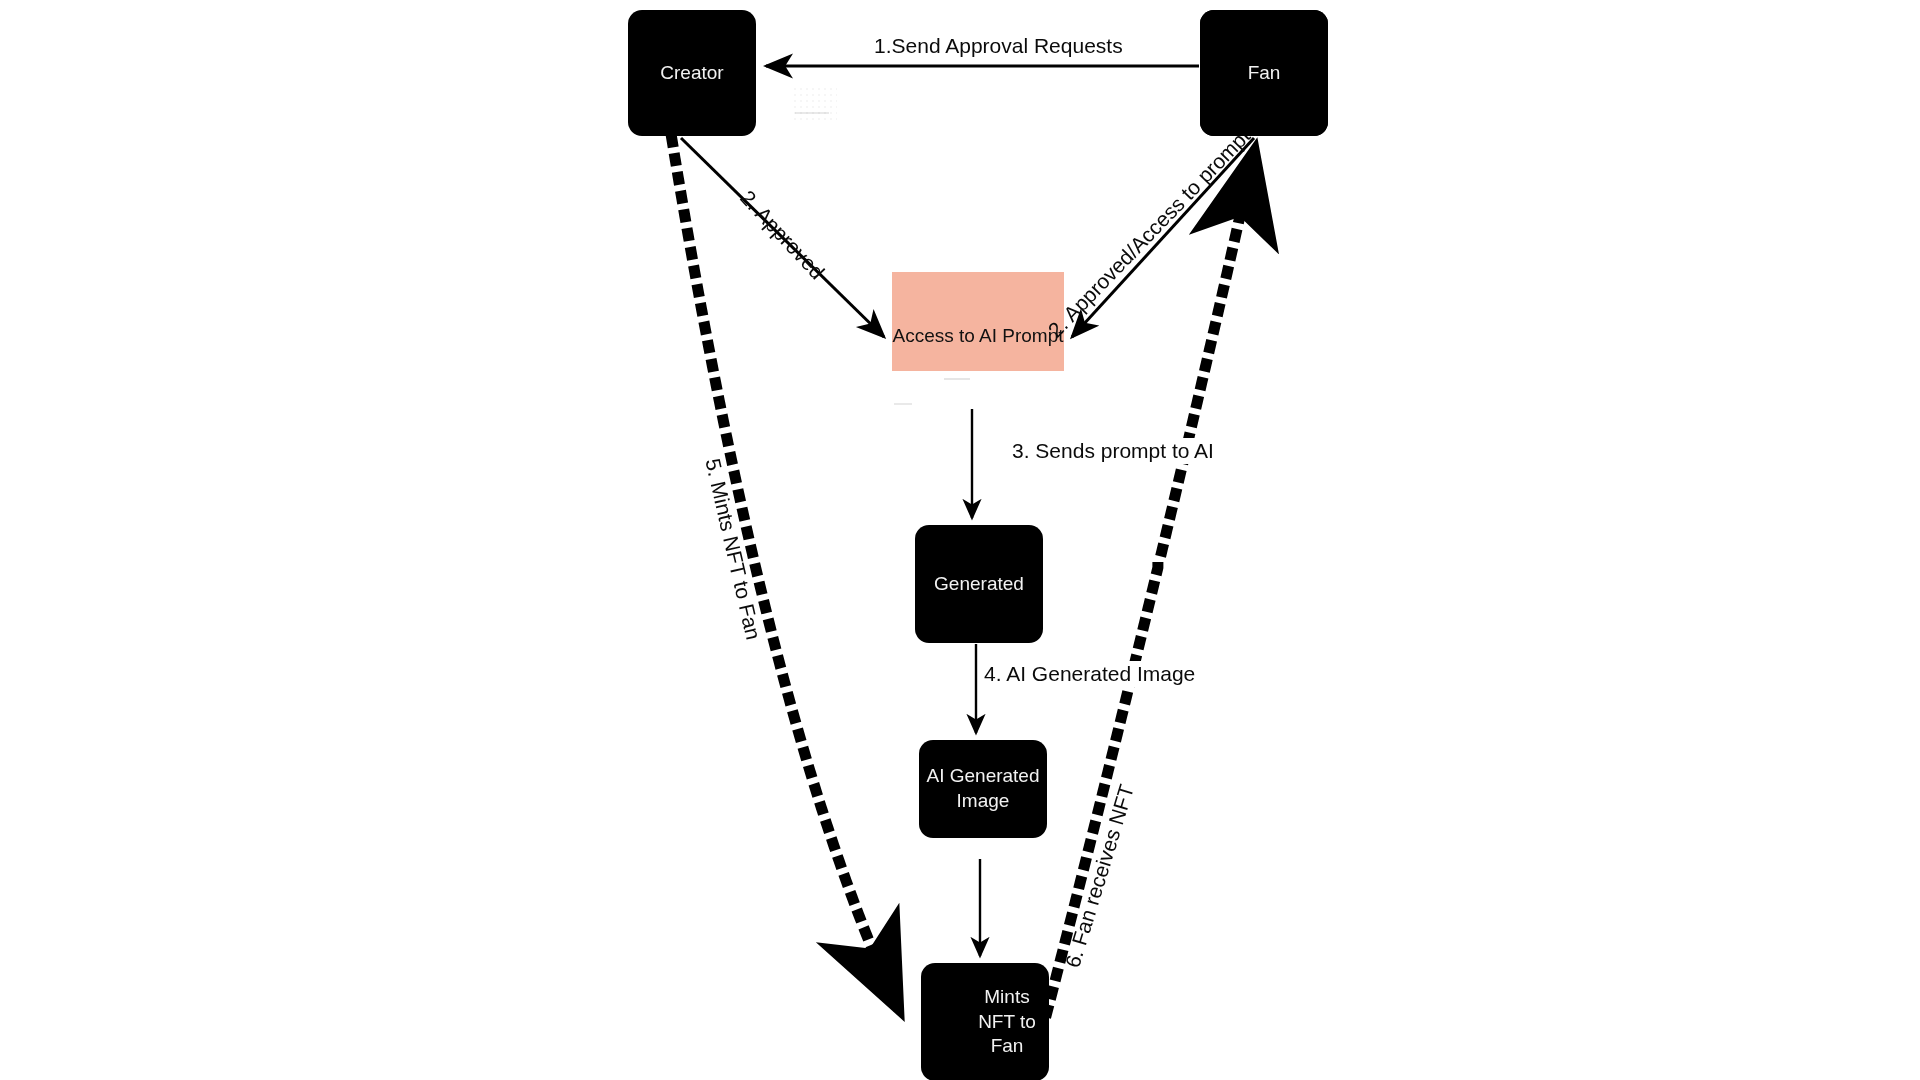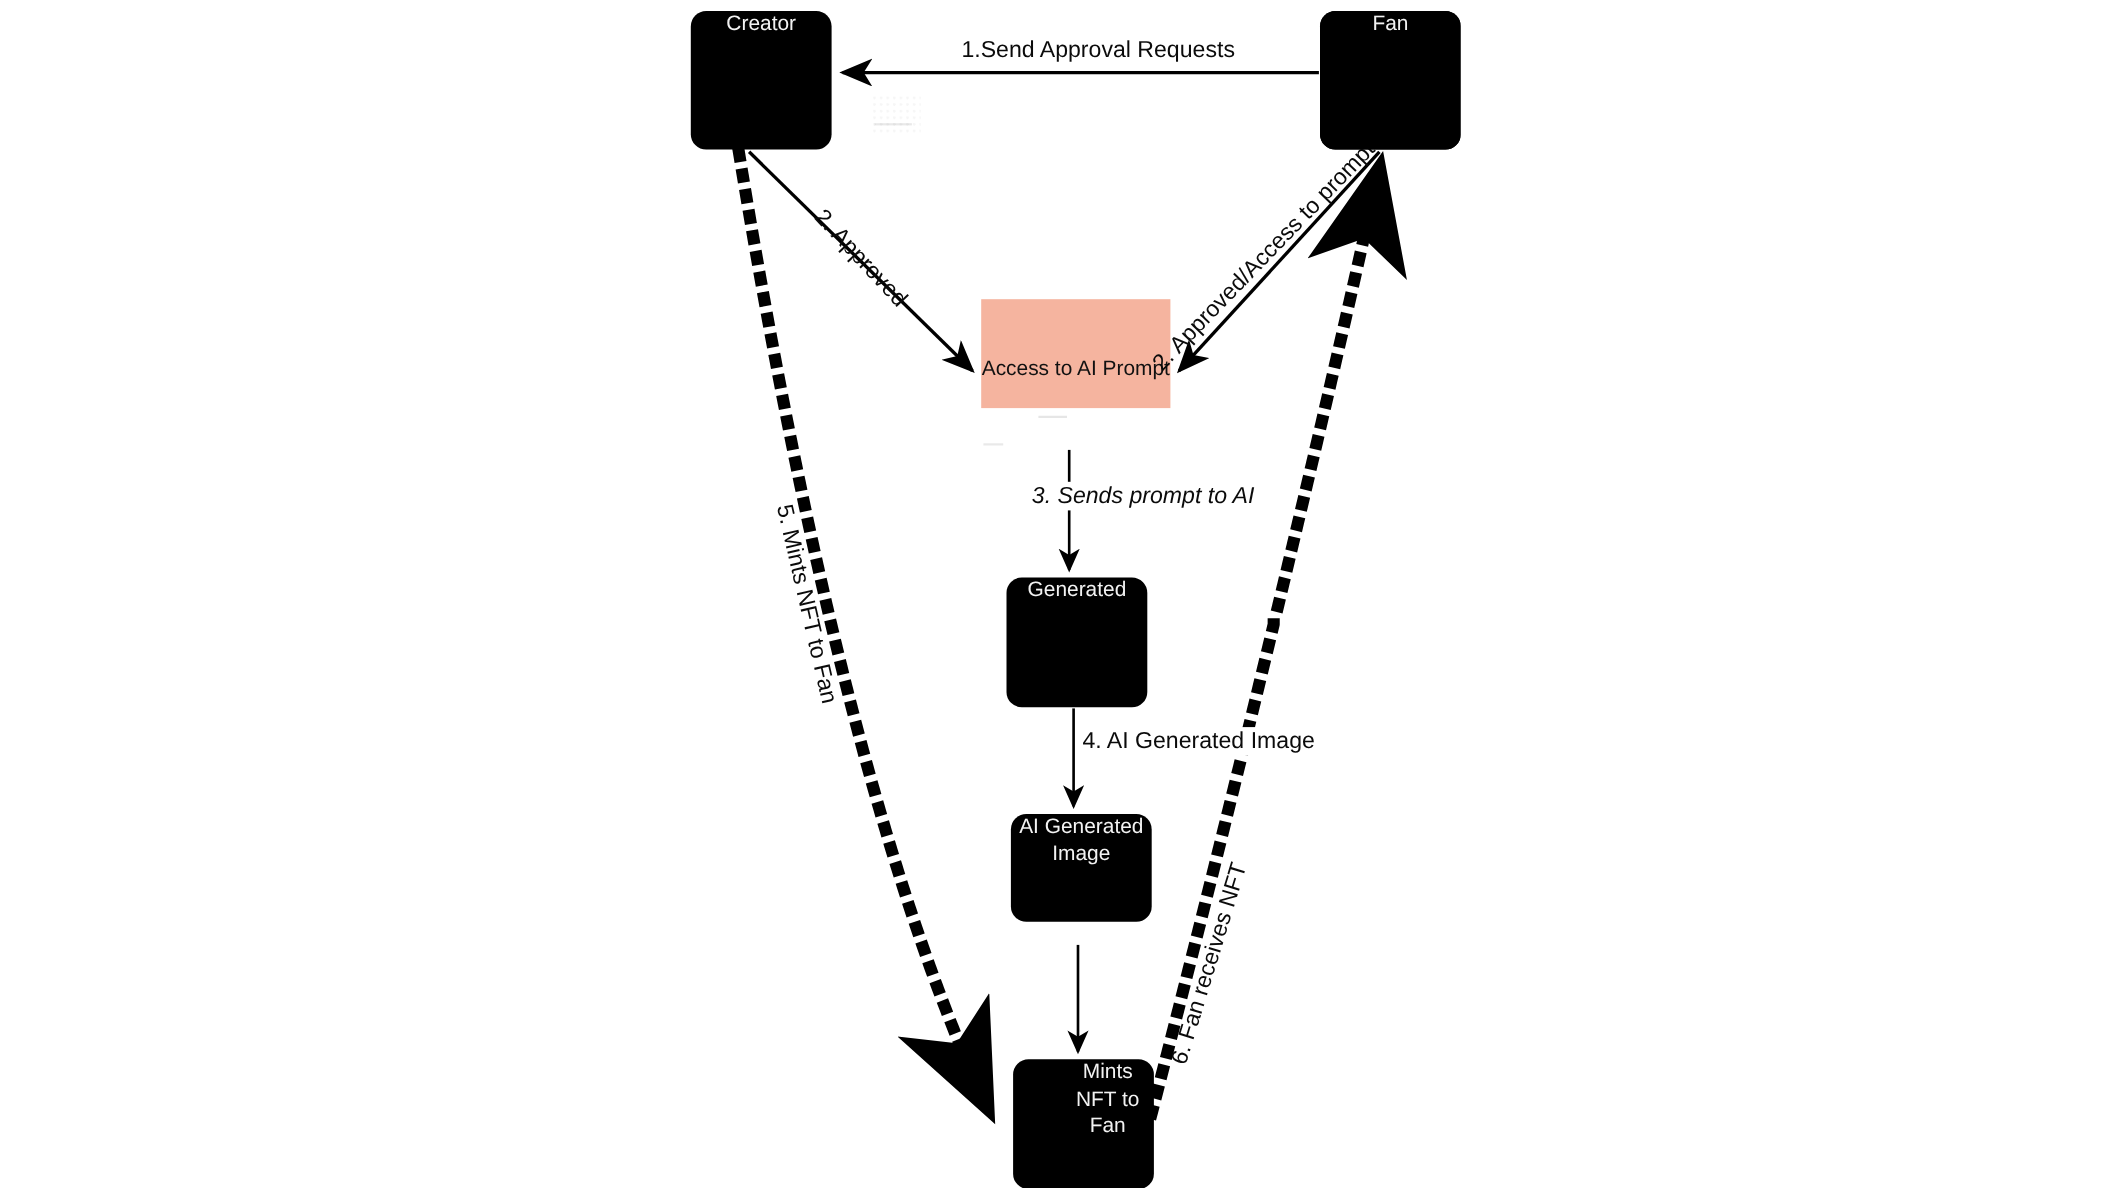--- a/index.html
+++ b/index.html
@@ -24,20 +24,21 @@
     position: absolute;
     left: 0;
     top: 0;
     width: 1920px;
     height: 1080px;
     overflow: visible;
   }
   .node {
     position: absolute;
     display: flex;
+    align-items: center;
     justify-content: center;
     text-align: center;
     box-sizing: border-box;
     line-height: 1.3;
   }
   .node.dark {
     background: #000000;
     color: #f2f2f2;
     border-radius: 14px;
     font-size: 19px;
@@ -149,21 +150,21 @@
   </div>
 
   <div class="edge-label rot" style="left:744px; top:182px; transform: rotate(47deg);">
     <span>2. Approved</span>
   </div>
 
   <div class="edge-label rot" style="left:1052px; top:322px; transform: rotate(-46deg);">
     <span>2. Approved/Access to prompt</span>
   </div>
 
-  <div class="edge-label plain" style="left:932px; top:438px;font-style:italic;">
+  <div class="edge-label plain" style="left:1006px; top:438px;">
     <span>3. Sends prompt to AI</span>
   </div>
 
   <div class="edge-label plain" style="left:978px; top:661px;text-align:center;">
     <span>4. AI Generated Image</span>
   </div>
 
   <div class="edge-label rot" style="left:712px; top:447px; transform: rotate(77deg);">
     <span>5. Mints NFT to Fan</span>
   </div>

